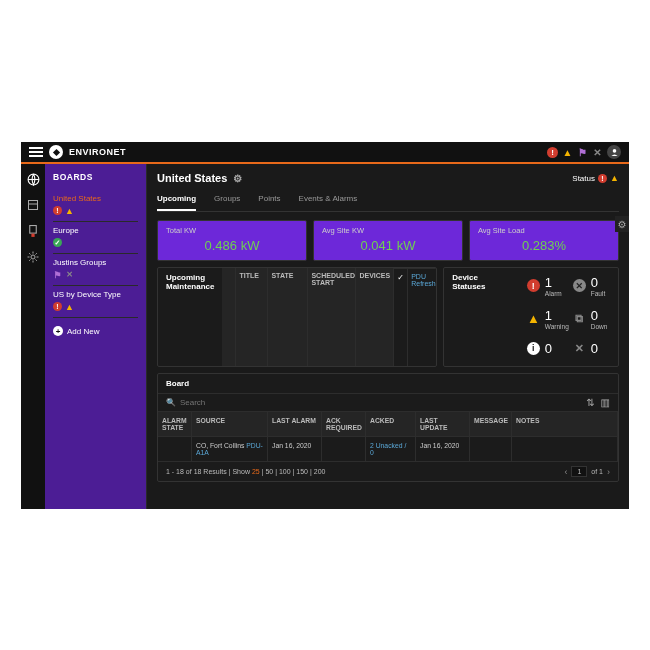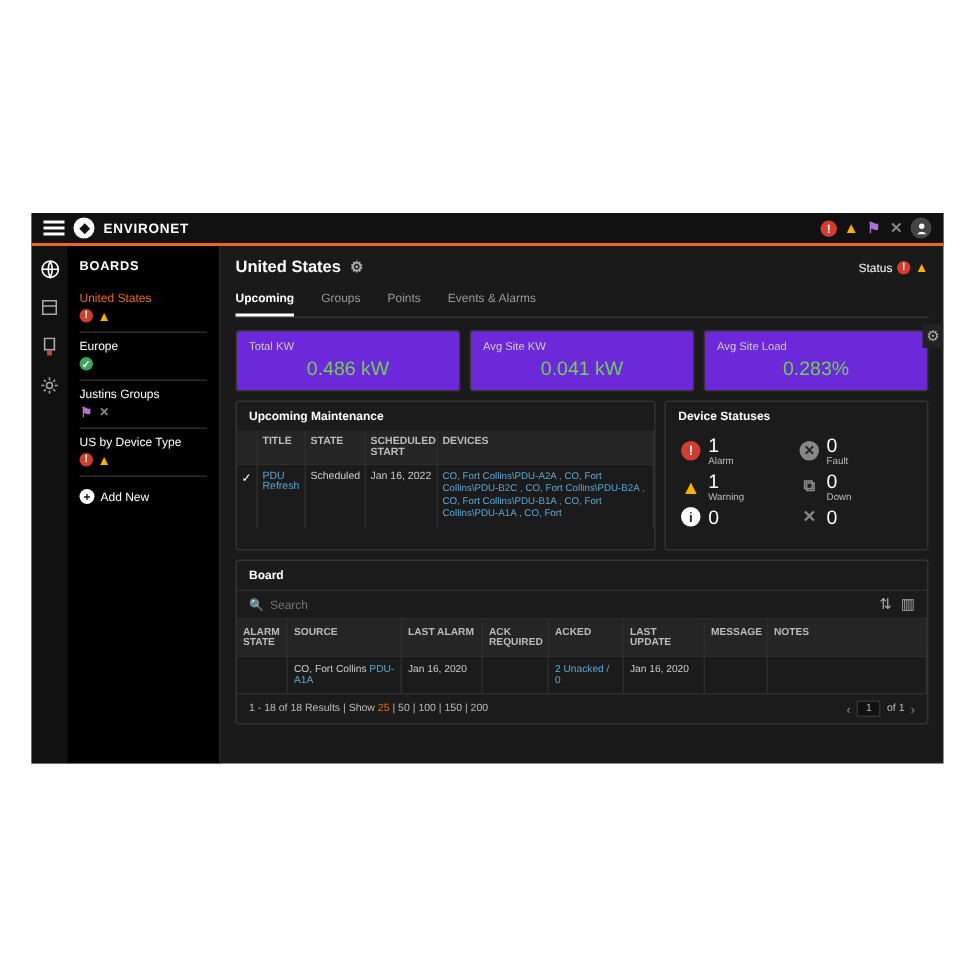--- a/index.html
+++ b/index.html
@@ -15,21 +15,21 @@
 .icn-menu span { height:2px; background:#fff; }
 .icn-logo { width:14px; height:14px; border-radius:50%; background:#fff; color:#111; display:flex; align-items:center; justify-content:center; }
 .icn-bang { background:#d13d2f; color:#fff; }
 .icn-warn { background:none; color:#f4b400; font-size:10px; }
 .icn-tool { color:#888; font-size:10px; }
 .icn-user { width:14px; height:14px; border-radius:50%; background:#444; color:#fff; }
 .body { display:flex; height:calc(100% - 22px); }
 .rail { width:24px; background:#111; display:flex; flex-direction:column; align-items:center; padding-top:8px; gap:12px; }
 .rail-ic { width:14px; height:14px; display:flex; align-items:center; justify-content:center; color:#aaa; font-size:11px; }
 .rail-ic.active { color:#fff; }
-.sidebar { width:102px; background:#000000; border-right:1px solid #2a2a2a; padding:8px 8px; }
+.sidebar { width:102px; background:#4c1d95; border-right:1px solid #2a2a2a; padding:8px 8px; }
 .sb-title { color:#fff; font-size:8.5px; font-weight:bold; letter-spacing:0.5px; margin-bottom:8px; }
 .sb-item { padding:4px 0 6px; border-bottom:1px solid #2a2a2a; cursor:pointer; }
 .sb-item .label { font-size:8px; color:#fff; }
 .sb-item.active .label { color:#e8691a; }
 .sb-ics { display:flex; gap:3px; margin-top:3px; }
 .mini { width:9px; height:9px; border-radius:50%; font-size:7px; display:flex; align-items:center; justify-content:center; font-weight:bold; }
 .mini-bang { background:#d13d2f; color:#fff; }
 .mini-warn { color:#f4b400; background:none; font-size:9px; }
 .mini-ok { background:#3aa757; color:#fff; }
 .mini-pur { color:#b06fd6; font-size:9px; }
@@ -43,21 +43,21 @@
 .status { color:#fff; font-size:8px; display:flex; gap:3px; align-items:center;text-align:right; }
 .tabs { display:flex; gap:18px; border-bottom:1px solid #333; margin-bottom:8px; }
 .tab { font-size:8px; color:#999; padding:4px 0 6px; cursor:pointer; }
 .tab.active { color:#fff; border-bottom:2px solid #fff; font-weight:bold; }
 .kpis { display:flex; gap:6px; margin-bottom:6px; }
 .kpi { flex:1; background:#6d28d9; border:1px solid #333; border-radius:2px; padding:5px 8px 7px; }
 .kpi-label { font-size:7.5px; color:#ccc; margin-bottom:3px; }
 .kpi-val { font-size:13px; color:#6fcf52; text-align:center; }
 .cogside { position:absolute; right:0; top:52px; width:14px; height:16px; background:#222; display:flex;align-items:center;justify-content:center;color:#aaa;font-size:10px;cursor:pointer; }
 .row2 { display:flex; gap:6px; margin-bottom:6px; height:100px; }
-.panel { background:#1b1b1b; border:1px solid #333; border-radius:2px; display:flex; flex-direction:column; overflow:hidden; }
+.panel { background:#1b1b1b; border:1px solid #333; border-radius:2px; display:flex; flex-direction:row; overflow:hidden; }
 .panel-h { font-size:8px; color:#fff; font-weight:bold; padding:5px 8px; }
 .up { flex:1.6; }
 .ds { flex:1; }
 .up-head, .up-row { display:grid; grid-template-columns:14px 32px 40px 48px 1fr; font-size:7px; }
 .up-head { background:#252525; color:#bbb; font-weight:bold; }
 .up-head > div, .up-row > div { padding:4px 3px; border-right:1px solid #2d2d2d; }
 .up-row { color:#ccc; border-top:1px solid #2d2d2d; }
 .chk { color:#fff; font-size:8px; }
 .lnk { color:#5aa7d6; }
 .dev-cell { font-size:6.5px; line-height:1.3; color:#5aa7d6; }

